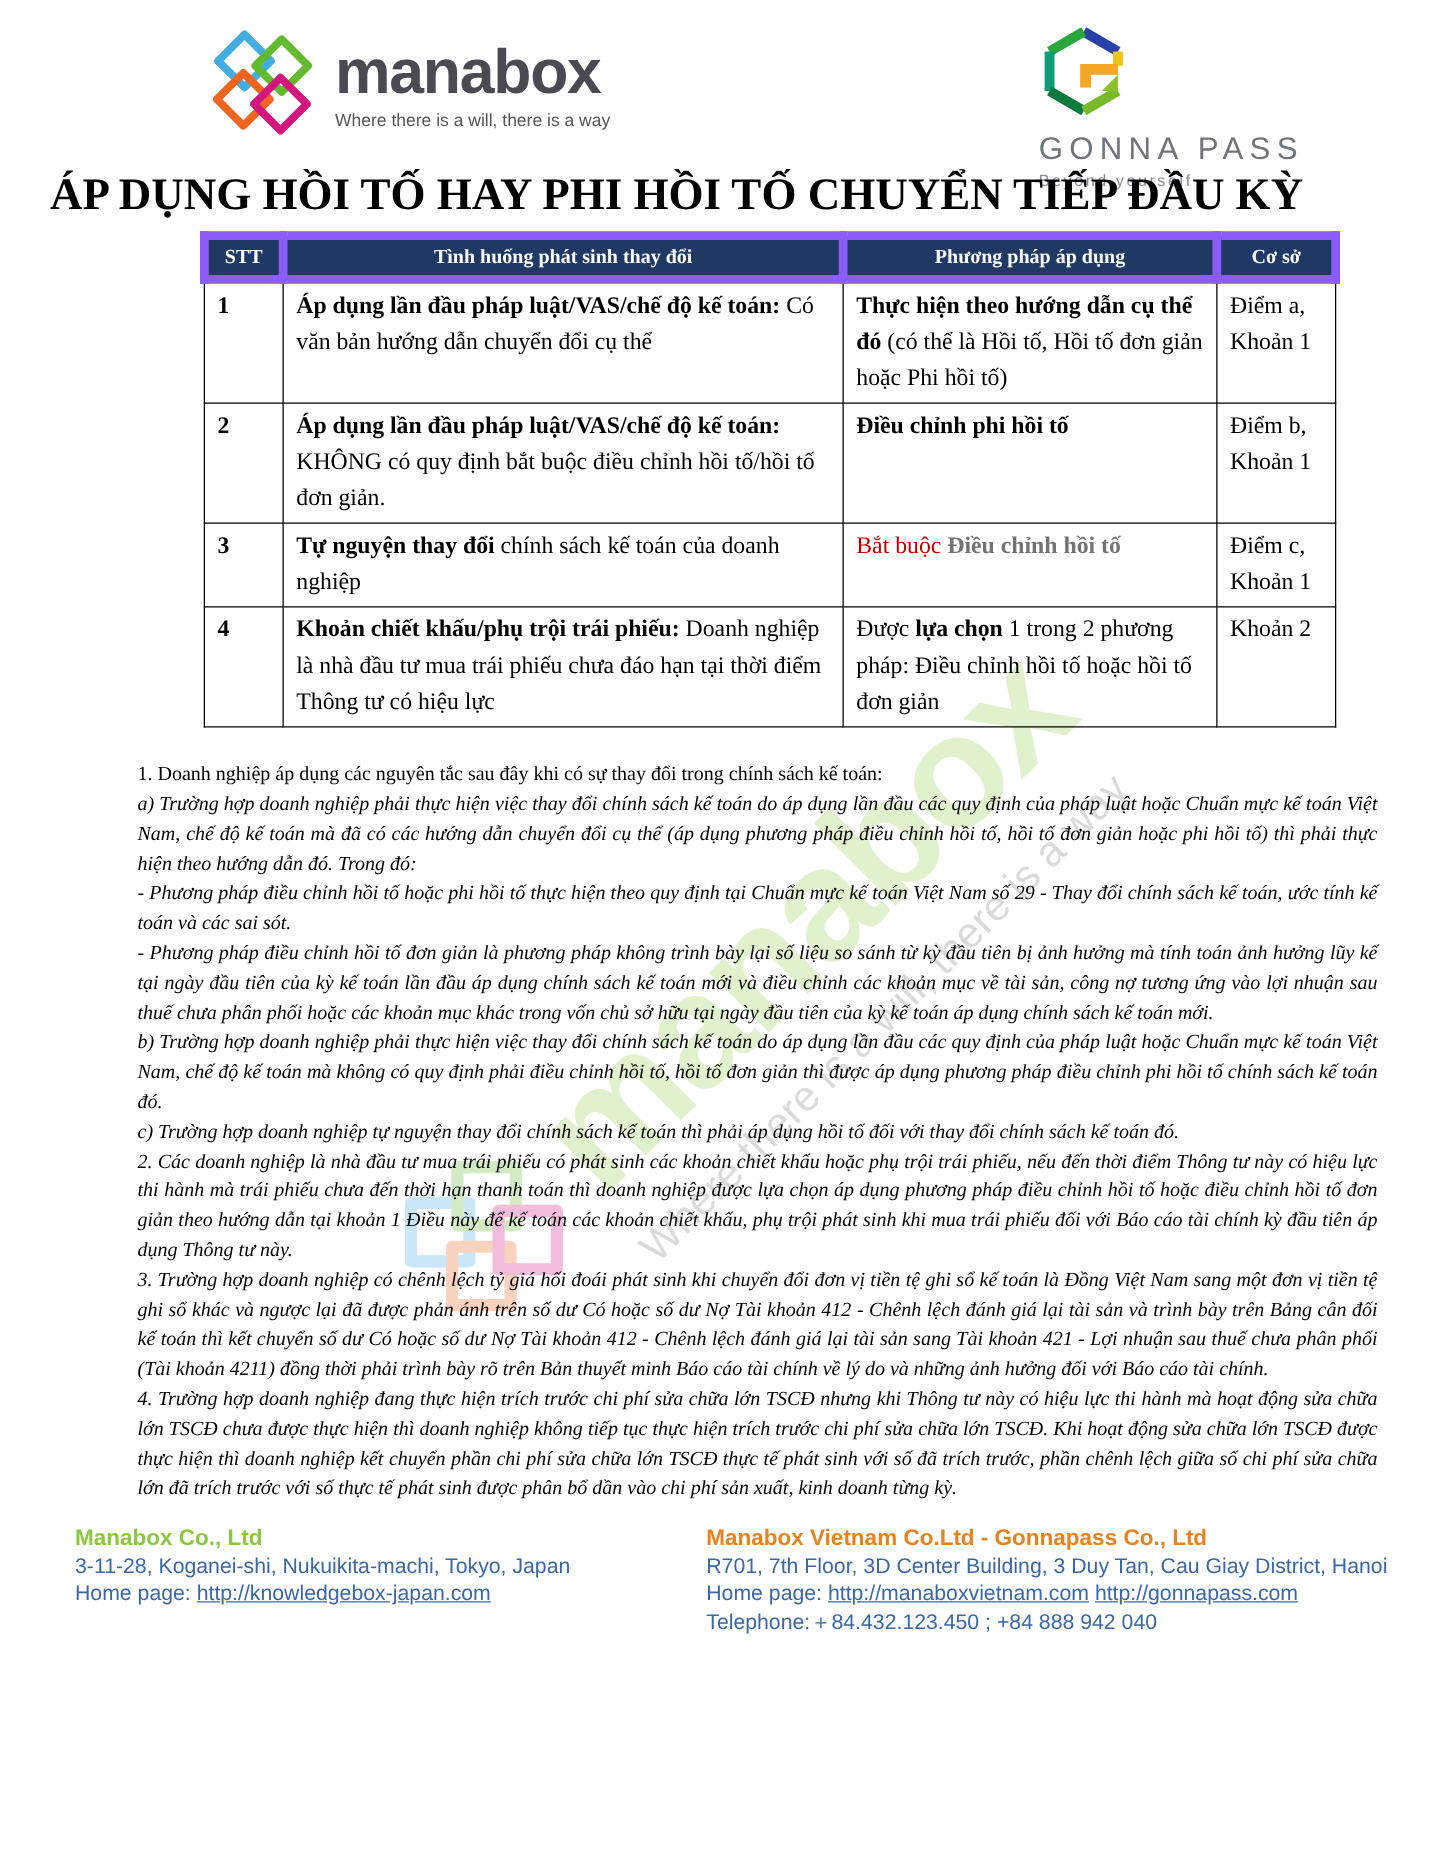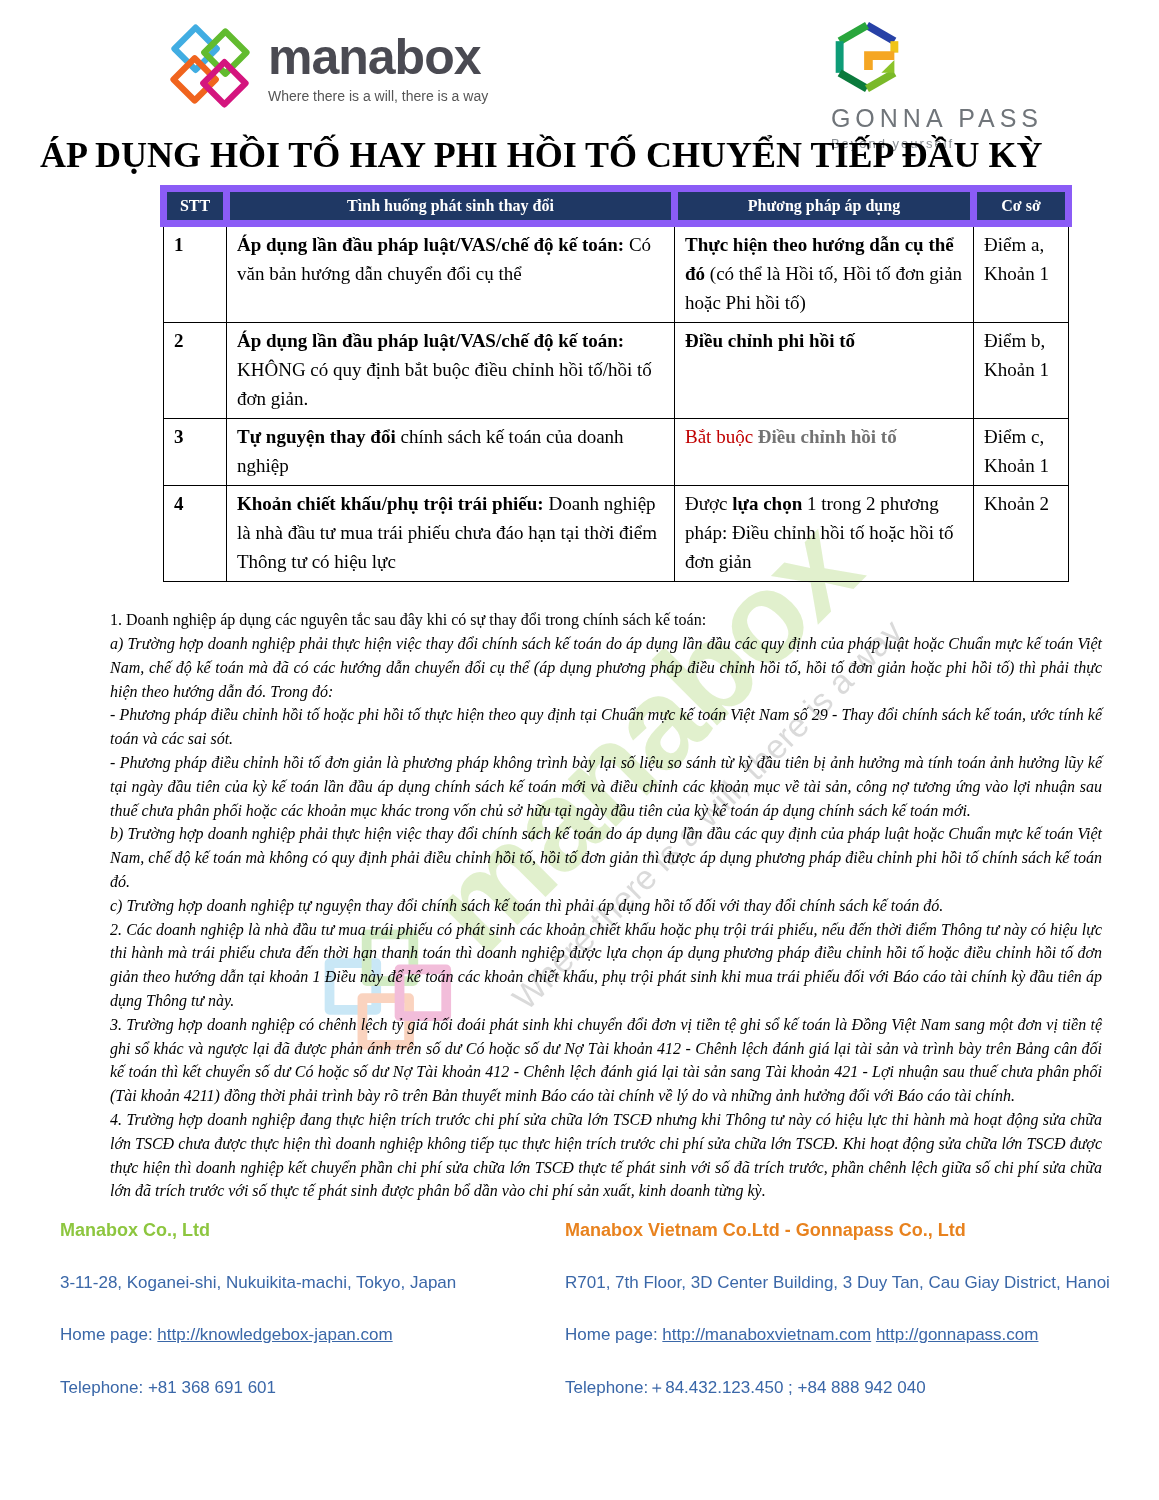--- a/index.html
+++ b/index.html
@@ -49,21 +49,21 @@
   }
   td.stt{font-weight:bold;padding-left:13px;}
   td.basis{white-space:pre-line;padding-left:8px;}
   .seg-b{font-weight:bold;}
   
   .body-text{margin:26px 57px 0 110px;text-align:justify;font-size:16px;line-height:23.8px;}
   .body-text p{margin:0;}
   .body-text p.it{font-style:italic;}
   
   .footer{display:flex;margin:16px 0 0 60px;font-family:"Liberation Sans","DejaVu Sans",sans-serif;font-size:17px;}
-  .f-col{display:flex;flex-direction:column;line-height:22.5px;color:#3a67a8;gap:30px;}
+  .f-col{display:flex;flex-direction:column;line-height:22.5px;color:#3a67a8;}
   .f-left{width:505px;}
   .f-right{width:560px;}
   .f-company{font-weight:bold;font-size:18px;}
   .f-left .f-company{color:#8dc63f;}
   .f-right .f-company{color:#e8821e;}
   .f-link{color:#3a67a8;text-decoration:underline;cursor:pointer;}
 </style>
 </head>
 <body>
 
@@ -175,21 +175,20 @@
     <p class="it">2. Các doanh nghiệp là nhà đầu tư mua trái phiếu có phát sinh các khoản chiết khấu hoặc phụ trội trái phiếu, nếu đến thời điểm Thông tư này có hiệu lực thi hành mà trái phiếu chưa đến thời hạn thanh toán thì doanh nghiệp được lựa chọn áp dụng phương pháp điều chỉnh hồi tố hoặc điều chỉnh hồi tố đơn giản theo hướng dẫn tại khoản 1 Điều này để kế toán các khoản chiết khấu, phụ trội phát sinh khi mua trái phiếu đối với Báo cáo tài chính kỳ đầu tiên áp dụng Thông tư này.</p>
     <p class="it">3. Trường hợp doanh nghiệp có chênh lệch tỷ giá hối đoái phát sinh khi chuyển đổi đơn vị tiền tệ ghi sổ kế toán là Đồng Việt Nam sang một đơn vị tiền tệ ghi sổ khác và ngược lại đã được phản ánh trên số dư Có hoặc số dư Nợ Tài khoản 412 - Chênh lệch đánh giá lại tài sản và trình bày trên Bảng cân đối kế toán thì kết chuyển số dư Có hoặc số dư Nợ Tài khoản 412 - Chênh lệch đánh giá lại tài sản sang Tài khoản 421 - Lợi nhuận sau thuế chưa phân phối (Tài khoản 4211) đồng thời phải trình bày rõ trên Bản thuyết minh Báo cáo tài chính về lý do và những ảnh hưởng đối với Báo cáo tài chính.</p>
     <p class="it">4. Trường hợp doanh nghiệp đang thực hiện trích trước chi phí sửa chữa lớn TSCĐ nhưng khi Thông tư này có hiệu lực thi hành mà hoạt động sửa chữa lớn TSCĐ chưa được thực hiện thì doanh nghiệp không tiếp tục thực hiện trích trước chi phí sửa chữa lớn TSCĐ. Khi hoạt động sửa chữa lớn TSCĐ được thực hiện thì doanh nghiệp kết chuyển phần chi phí sửa chữa lớn TSCĐ thực tế phát sinh với số đã trích trước, phần chênh lệch giữa số chi phí sửa chữa lớn đã trích trước với số thực tế phát sinh được phân bổ dần vào chi phí sản xuất, kinh doanh từng kỳ.</p>
   </div>
 
   <div class="footer">
     <div class="f-col f-left">
       <span class="f-company">Manabox Co., Ltd</span>
       <span>3-11-28, Koganei-shi, Nukuikita-machi, Tokyo, Japan</span>
       <span><span>Home page: </span><a class="f-link">http://knowledgebox-japan.com</a></span>
-      <span>Telephone: +81 368 691 601</span>
     </div>
     <div class="f-col f-right">
       <span class="f-company">Manabox Vietnam Co.Ltd - Gonnapass Co., Ltd</span>
       <span>R701, 7th Floor, 3D Center Building, 3 Duy Tan, Cau Giay District, Hanoi</span>
       <span><span>Home page: </span><a class="f-link">http://manaboxvietnam.com</a> <a class="f-link">http://gonnapass.com</a></span>
       <span>Telephone:＋84.432.123.450 ; +84 888 942 040</span>
     </div>
   </div>
 </div>
 

